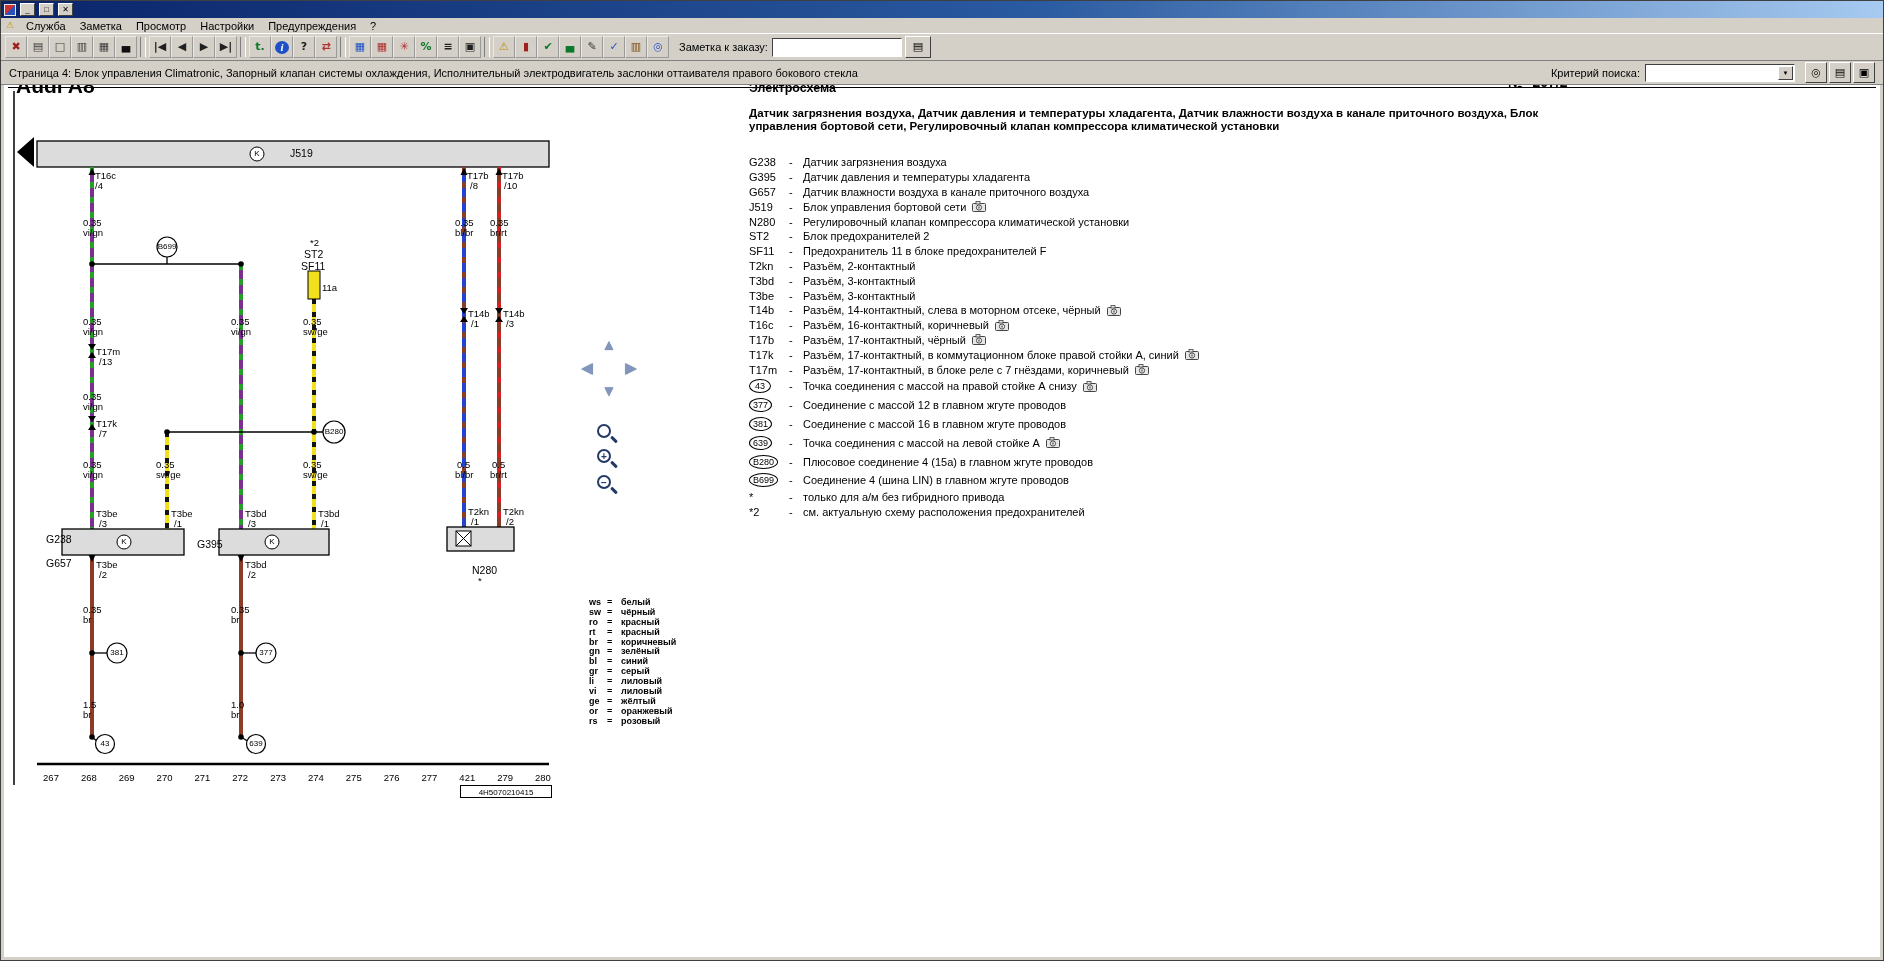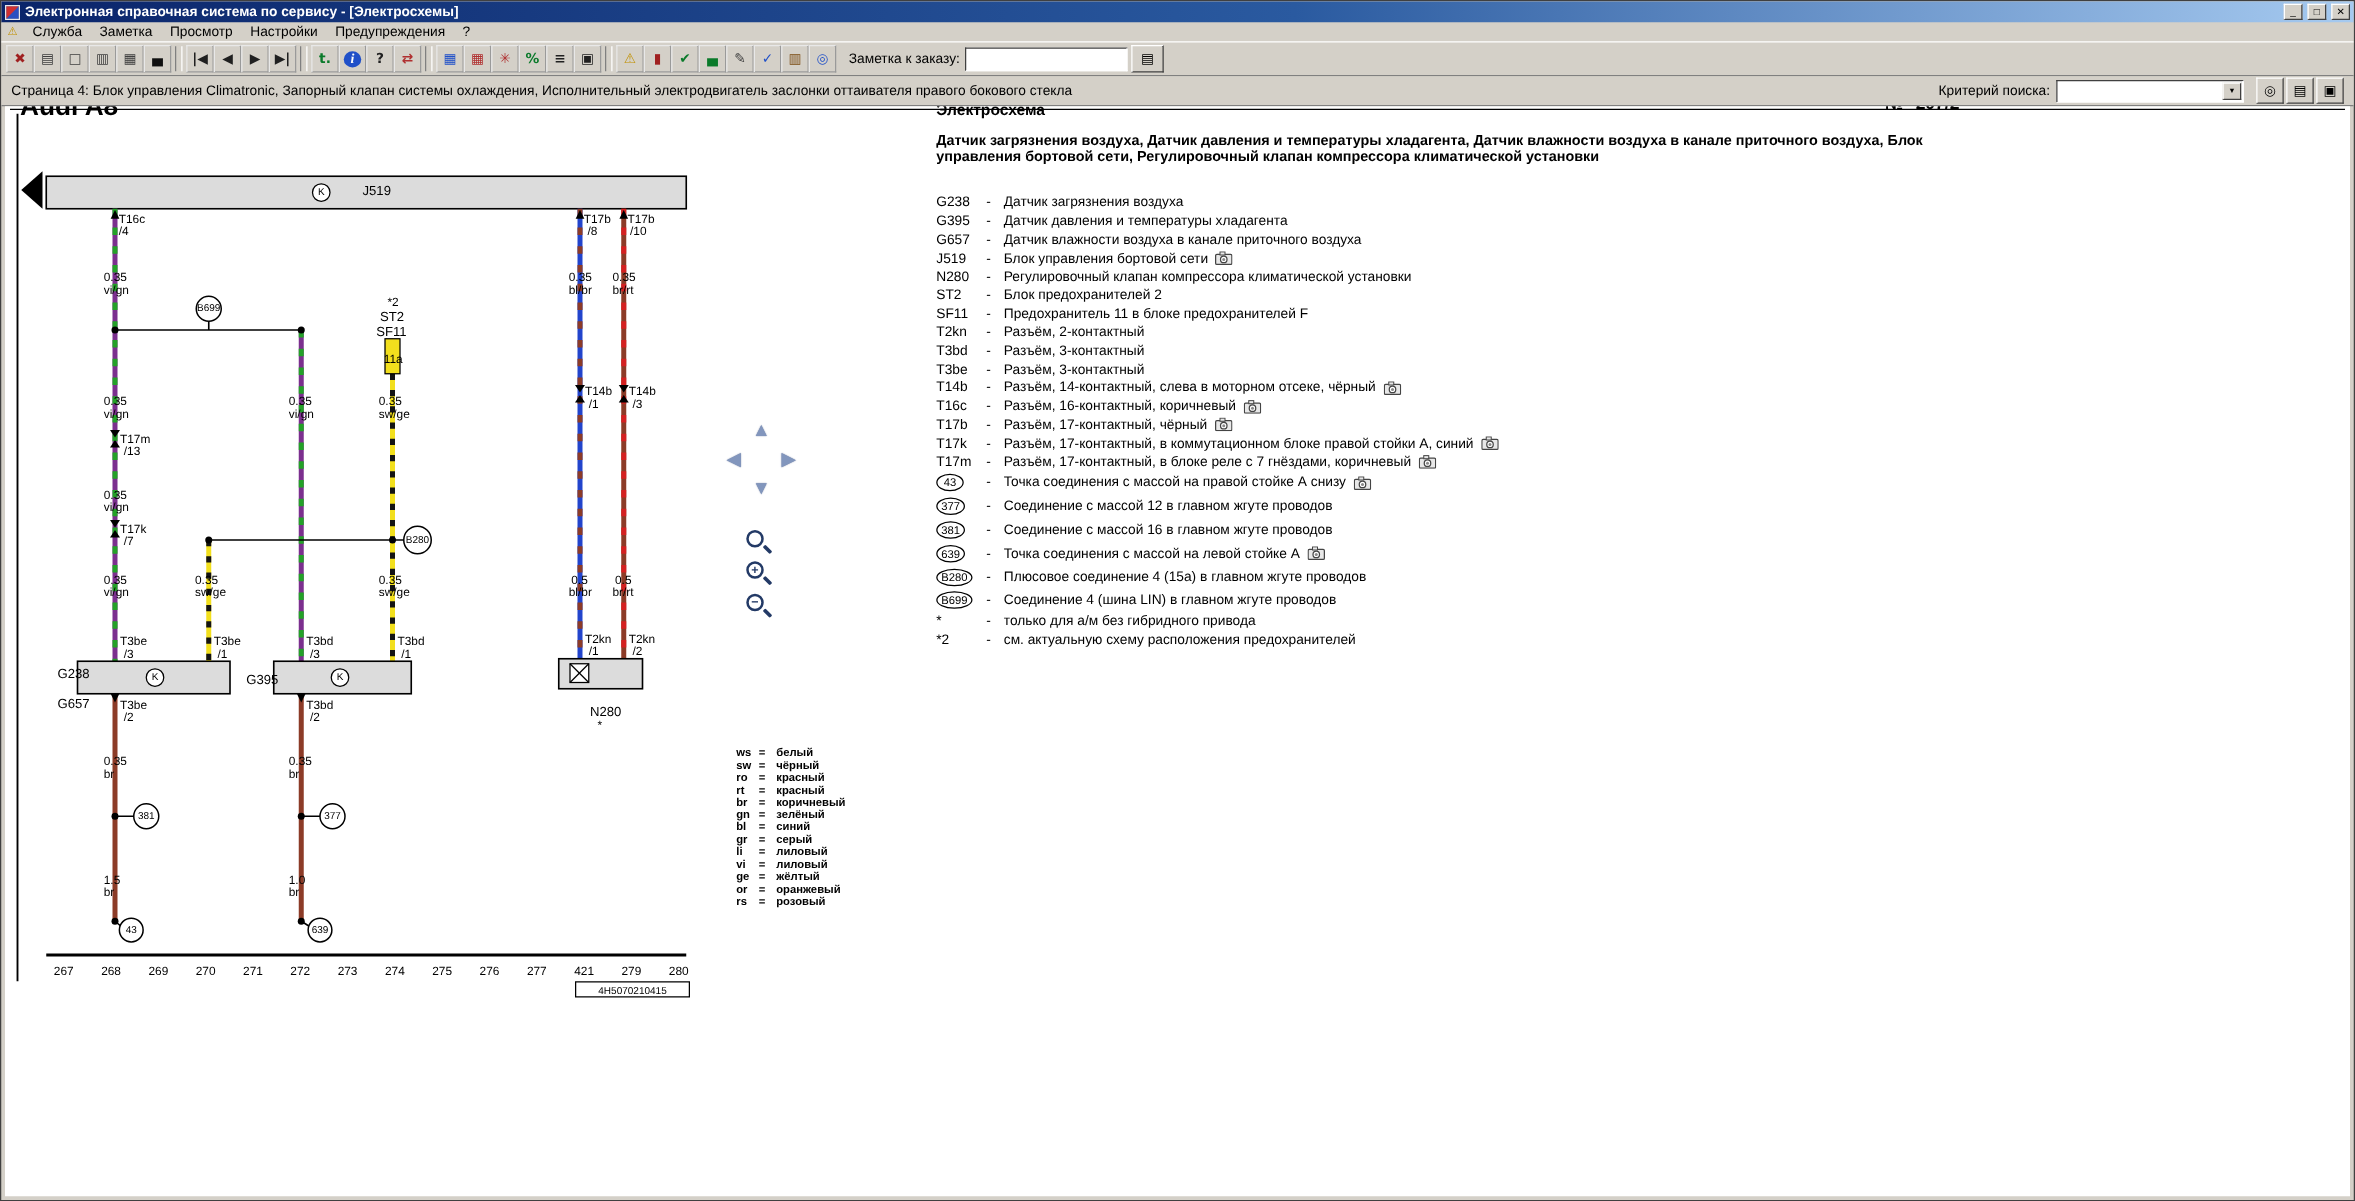--- a/index.html
+++ b/index.html
@@ -78,21 +78,20 @@
   .cl-code{width:18px}
   .cl-eq{width:14px}
 </style>
 </head>
 <body>
 
 <div class="window">
 
   <div class="titlebar">
     <span class="app-icon"></span>
-    <span class="title-text">Электронная справочная система по сервису - [Электросхемы]</span>
     <span class="win-btn">_</span>
     <span class="win-btn">□</span>
     <span class="win-btn">✕</span>
   </div>
 
   <div class="menubar">
     <span class="child-icon">⚠</span>
     <div class="menu-items">
 
     <span class="menu-item">Служба</span>
@@ -343,21 +342,21 @@
           <span class="dlabel" style="left: 79px; top: 133px;">0.35</span>
           <span class="dlabel" style="left: 79px; top: 143px;">vi/gn</span>
           <span class="dlabel" style="left: 451px; top: 133px;">0.35</span>
           <span class="dlabel" style="left: 451px; top: 143px;">bl/br</span>
           <span class="dlabel" style="left: 486px; top: 133px;">0.35</span>
           <span class="dlabel" style="left: 486px; top: 143px;">br/rt</span>
           <span class="dlabel c s8" style="left: 163px; top: 162px;">B699</span>
           <span class="dlabel" style="left: 306px; top: 153px;">*2</span>
           <span class="dlabel lg" style="left: 300px; top: 164px;">ST2</span>
           <span class="dlabel lg" style="left: 297px; top: 176px;">SF11</span>
-          <span class="dlabel" style="left: 303px; top: 198px;">11a</span>
+          <span class="dlabel" style="left: 318px; top: 198px;">11a</span>
           <span class="dlabel" style="left: 79px; top: 232px;">0.35</span>
           <span class="dlabel" style="left: 79px; top: 242px;">vi/gn</span>
           <span class="dlabel" style="left: 227px; top: 232px;">0.35</span>
           <span class="dlabel" style="left: 227px; top: 242px;">vi/gn</span>
           <span class="dlabel" style="left: 299px; top: 232px;">0.35</span>
           <span class="dlabel" style="left: 299px; top: 242px;">sw/ge</span>
           <span class="dlabel" style="left: 464px; top: 224px;">T14b</span>
           <span class="dlabel" style="left: 467px; top: 234px;">/1</span>
           <span class="dlabel" style="left: 499px; top: 224px;">T14b</span>
           <span class="dlabel" style="left: 502px; top: 234px;">/3</span>

